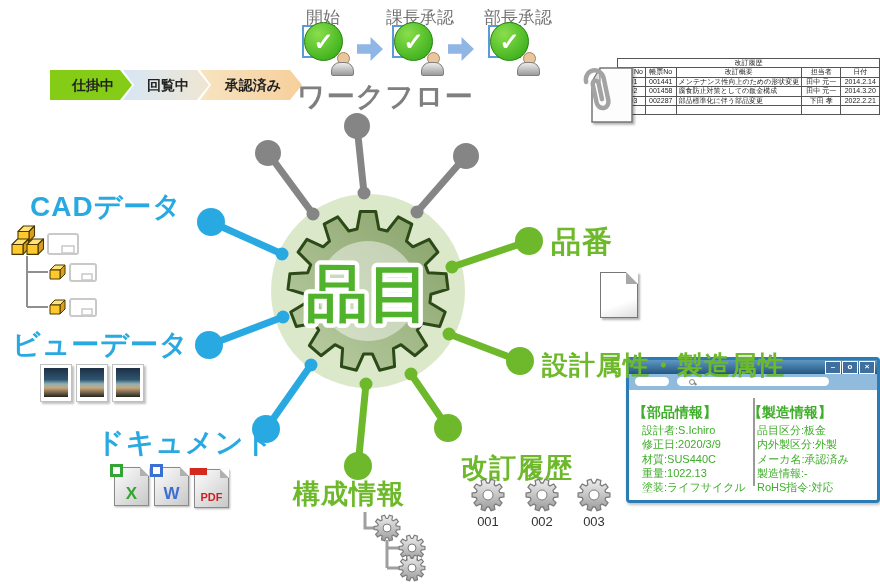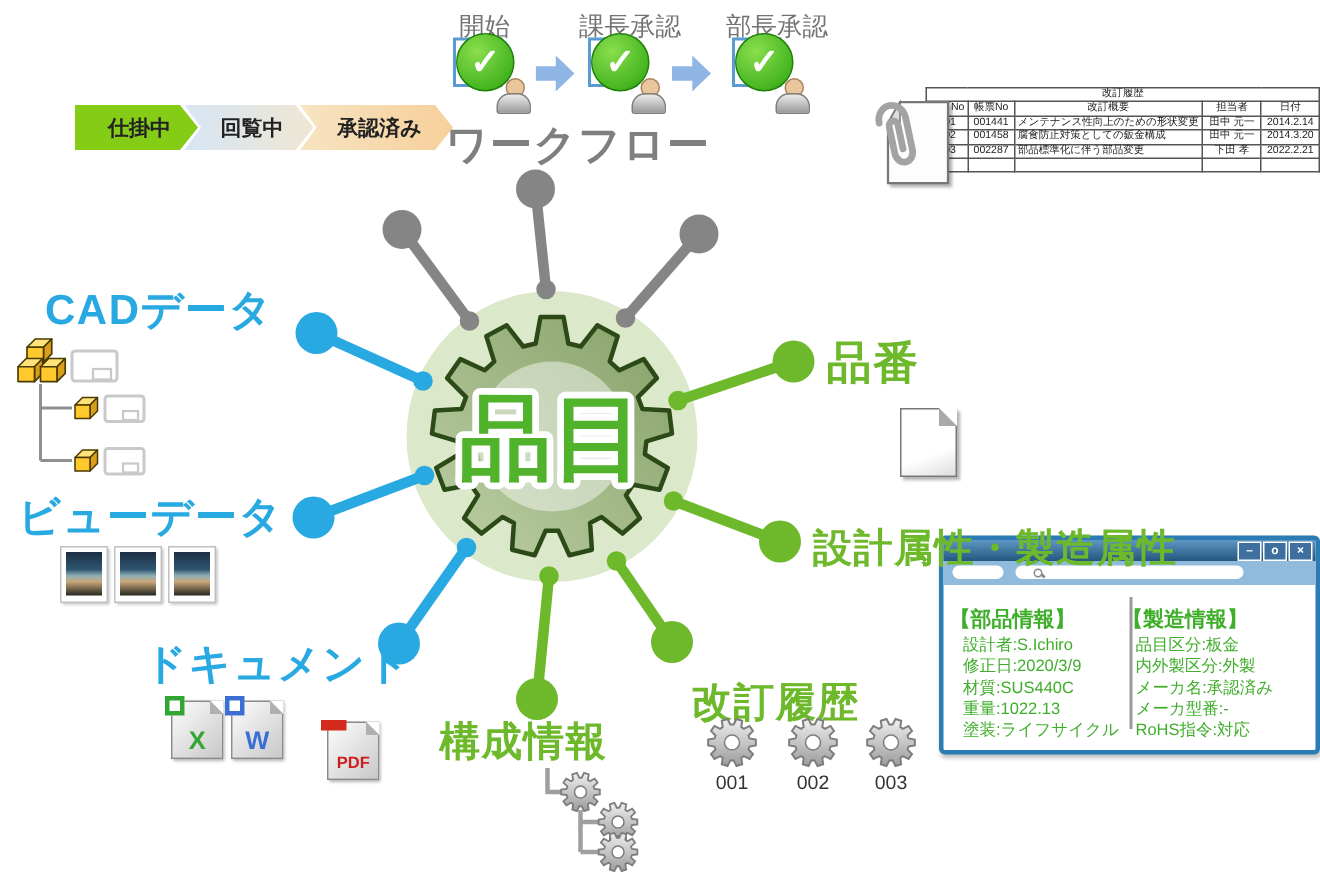--- a/index.html
+++ b/index.html
@@ -282,21 +282,21 @@
   <div class="ficon" style="left:114px;top:467px;">
     <span class="fold"></span>
       <span class="sqmark"></span>
     <span class="ltr">X</span>
   </div>
   <div class="ficon" style="left:154px;top:467px;">
     <span class="fold"></span>
       <span class="sqmark word"></span>
     <span class="ltr word">W</span>
   </div>
-  <div class="ficon" style="left:194px;top:481px;margin-left:24px;">
+  <div class="ficon" style="left:194px;top:469px;">
     <span class="fold"></span>
       <span class="pdfbar"></span>
     <span class="ltr pdf">PDF</span>
   </div>
 
   <div class="lbl green" style="left:293px;top:476px;font-size:27px;">構成情報</div>
   <svg width="110" height="86" style="left:335px;top:500px;">
     <path d="M30,12 V28 H39 M52,40 V68 M52,48 H64 M52,68 H64" fill="none" stroke="#9f9f9f" stroke-width="3"></path>
     <path transform="translate(52,28)" fill="url(#silverG)" stroke="#7d7d7d" stroke-width="1.2" d="M12.9,-1.6L12.9,1.6L9.3,2.1L8.7,3.7L11.4,6.3L9.5,8.9L6.2,7.2L4.9,8.1L5.5,11.8L2.4,12.8L0.8,9.5L-0.8,9.5L-2.4,12.8L-5.5,11.8L-4.9,8.1L-6.2,7.2L-9.5,8.9L-11.4,6.3L-8.7,3.7L-9.3,2.1L-12.9,1.6L-12.9,-1.6L-9.3,-2.1L-8.7,-3.7L-11.4,-6.3L-9.5,-8.9L-6.2,-7.2L-4.9,-8.1L-5.5,-11.8L-2.4,-12.8L-0.8,-9.5L0.8,-9.5L2.4,-12.8L5.5,-11.8L4.9,-8.1L6.2,-7.2L9.5,-8.9L11.4,-6.3L8.7,-3.7L9.3,-2.1Z"></path>
     <circle cx="52" cy="28" r="4" fill="#fff" stroke="#7d7d7d"></circle>
@@ -351,20 +351,20 @@
         <div>材質:SUS440C</div>
         <div>重量:1022.13</div>
         <div>塗装:ライフサイクル</div>
       </div>
       <div class="wdiv"></div>
       <div class="wcol" style="left:119px;width:114px;">
         <h4>【製造情報】</h4>
         <div>品目区分:板金</div>
         <div>内外製区分:外製</div>
         <div>メーカ名:承認済み</div>
-        <div>メーカ型番:-</div>
+        <div>製造情報:-</div>
         <div>RoHS指令:対応</div>
       </div>
     </div>
   </div>
   <div class="lbl green" style="left:542px;top:348px;font-size:26px;font-weight:bold;z-index:5;">設計属性・製造属性</div>
 
 </div>
 
 </body></html>

